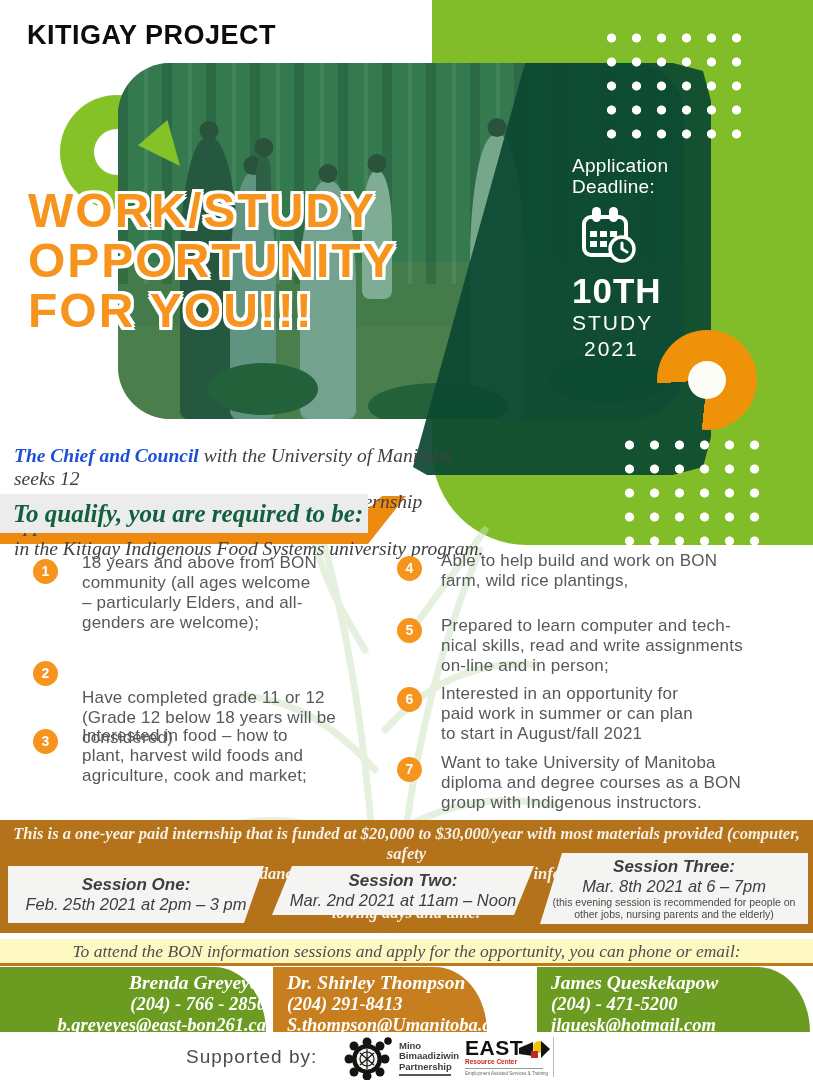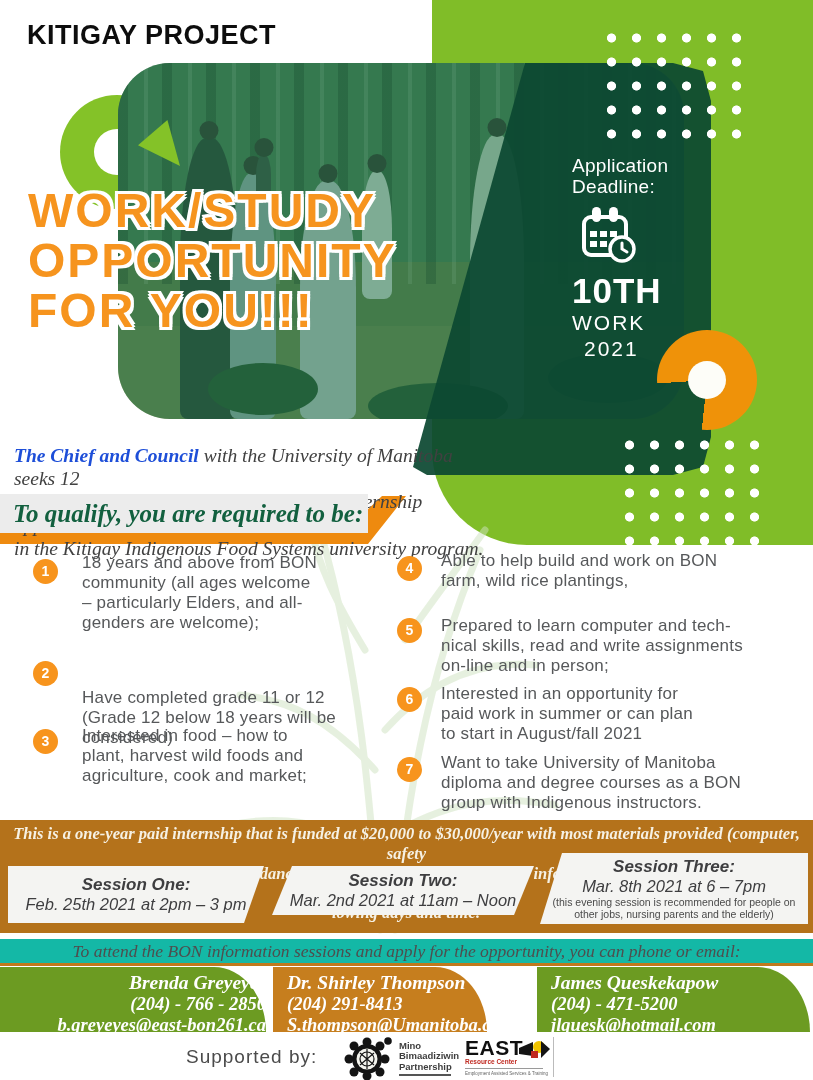--- a/index.html
+++ b/index.html
@@ -93,21 +93,21 @@
       clip-path:polygon(0 0,100% 0,calc(100% - 20px) 100%,0 100%);}
   .sb2{left:272px;top:866px;width:262px;height:49px;
       clip-path:polygon(20px 0,100% 0,calc(100% - 20px) 100%,0 100%);}
   .sb3{left:540px;top:853px;width:268px;height:71px;
       clip-path:polygon(22px 0,100% 0,100% 100%,0 100%);}
   .sb-title{font-style:italic;font-size:17px;font-weight:bold;line-height:1.15;}
   .sb-time{font-style:italic;font-size:16.5px;line-height:1.15;}
   .sb-note{font-size:10.5px;line-height:1.15;color:#4a4a4a;text-align:center;white-space:pre-line;}
 
   
-  .apply-bar{position:absolute;left:0;top:939px;width:813px;height:24px;background:#14b8a6;z-index:5;
+  .apply-bar{position:absolute;left:0;top:939px;width:813px;height:24px;background:#fef9c3;z-index:5;
       font-family:"Liberation Serif",serif;font-style:italic;font-size:17.5px;color:#4E4E4E;
       text-align:center;line-height:24px;}
   .orange-rule{position:absolute;left:0;top:963px;width:813px;height:3px;background:#C0791D;z-index:5;}
   .contact{position:absolute;top:967px;height:65px;z-index:5;color:#fff;
       font-family:"Liberation Serif",serif;font-style:italic;font-weight:bold;
       border-top-right-radius:52px 65px;padding:5px 0 0 14px;box-sizing:border-box;}
   .contact .c-name{font-size:19.5px;line-height:1.12;}
   .contact .c-phone,.contact .c-email{font-size:18.5px;line-height:1.12;}
   .c1{left:0;width:266px;background:#6C9B22;text-align:right;}
   .c2{left:273px;width:214px;background:#C67E1E;}
@@ -168,21 +168,21 @@
           <rect x="12" y="26" width="7" height="6" fill="#fff"></rect>
           <rect x="22" y="26" width="7" height="6" fill="#fff"></rect>
           <rect x="32" y="26" width="7" height="6" fill="#fff"></rect>
           <rect x="12" y="36" width="7" height="6" fill="#fff"></rect>
           <rect x="22" y="36" width="7" height="6" fill="#fff"></rect>
           <circle cx="44" cy="44" r="12" fill="#0c4831" stroke="#fff" stroke-width="3.5"></circle>
           <path d="M44 38 v6 l5 3" fill="none" stroke="#fff" stroke-width="3" stroke-linecap="round"></path>
         </svg>
       </div>
       <div class="dl-day">10TH</div>
-      <div class="dl-month">WORK</div>
+      <div class="dl-month">STUDY</div>
       <div class="dl-year">2021</div>
     </div>
   </div>
 
   <div class="orange-donut"></div>
 
   <div class="headline">WORK/STUDY
 OPPORTUNITY
 FOR YOU!!!</div>
 

